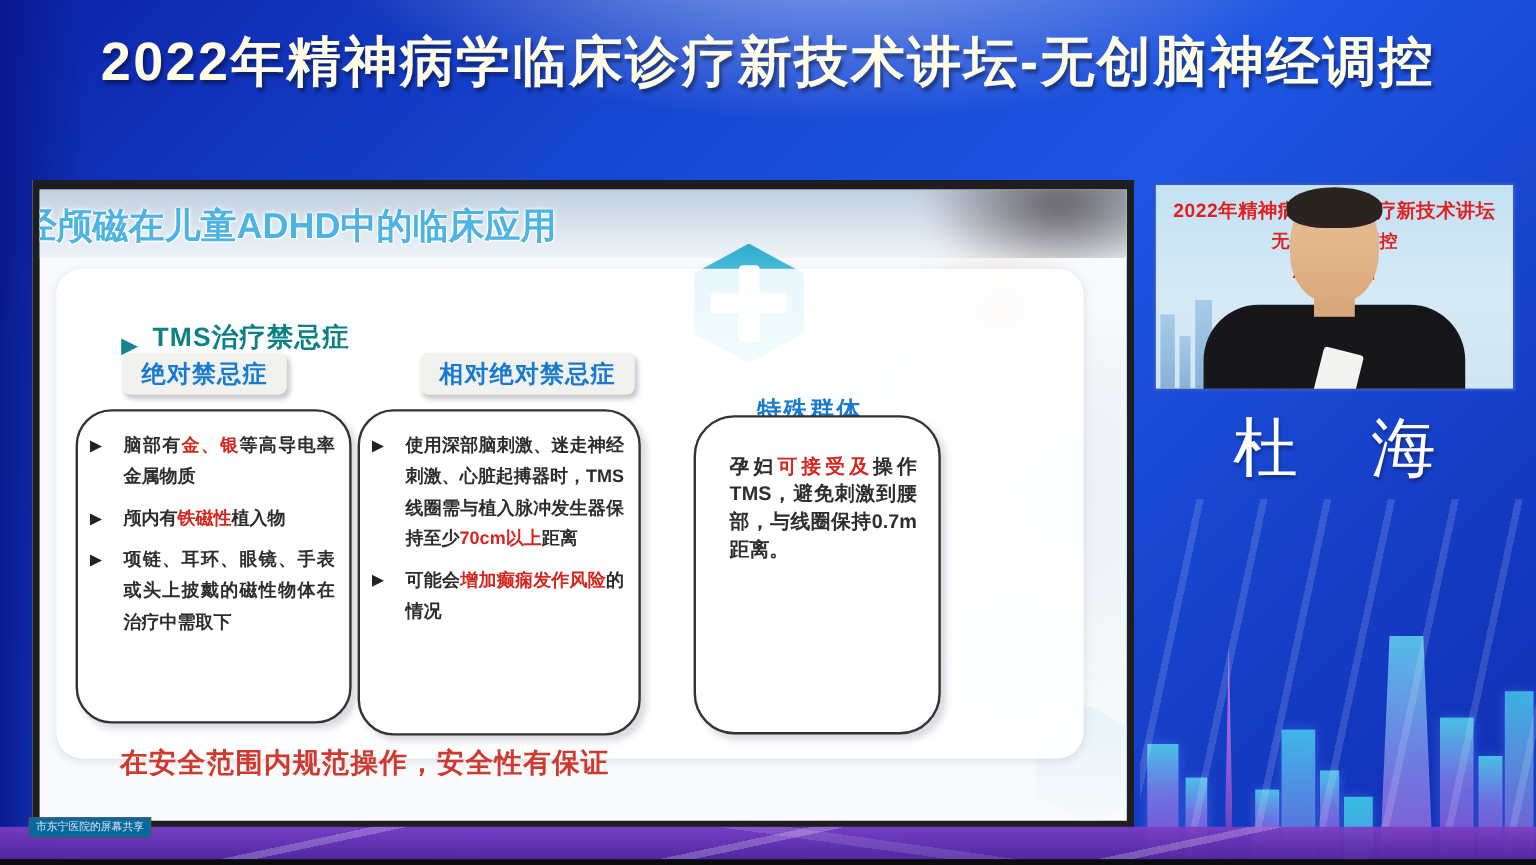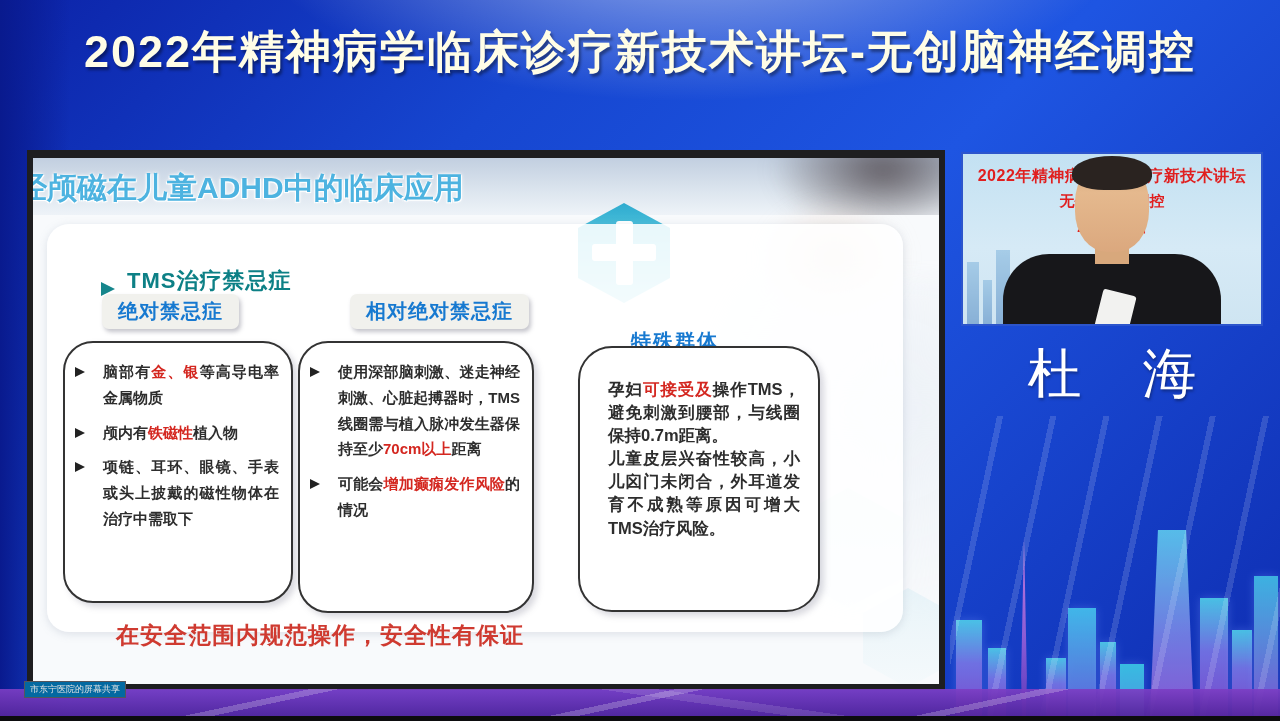--- a/index.html
+++ b/index.html
@@ -77,30 +77,30 @@
   .pill1 { left:57px; top:136px; }
   .pill2 { left:305px; top:136px; }
   .special-title { position:absolute; left:598px; top:138px; font-size:20px; font-weight:bold; color:#1779d0; letter-spacing:2px;margin-top:32px; }
 
   .cbox {
     position:absolute; background:#fff; border:2.5px solid #333;
     box-shadow:4px 4px 6px rgba(120,120,140,.28);
   }
   .box1 { left:30px;  top:183px; width:230px; height:262px; border-radius:30px; padding:16px 12px 0 10px; }
   .box2 { left:265px; top:183px; width:236px; height:272px; border-radius:30px; padding:16px 12px 0 10px; }
-  .box3 { left:545px; top:188px; width:242px; height:266px; border-radius:34px; padding:30px 18px 0 28px; }
+  .box3 { left:545px; top:188px; width:206px; height:266px; border-radius:34px; padding:30px 18px 0 28px; }
 
   .item { display:flex; gap:18px; margin-bottom:9px; }
   .item .arrow-sm { flex:none; margin-top:8px; width:0; height:0; border-top:5px solid transparent; border-bottom:5px solid transparent; border-left:10px solid #222; }
   .item .txt { flex:1; font-size:15px; font-weight:bold; color:#2d2d2d; line-height:1.72; text-align:justify; }
   .box3 .para { font-size:16.5px; font-weight:bold; color:#2d2d2d; line-height:1.4; text-align:justify; }
   .hl-red { color:#d42720; }
 
   .footer-note {
-    position:absolute; left:52px; top:462px; width:470px; text-align:center;
+    position:absolute; left:36px; top:462px; width:470px; text-align:center;
     font-size:23px; font-weight:bold; color:#cf3a30; letter-spacing:1px;
   }
 
   
   .webcam {
     position:absolute; left:961px; top:152px; width:302px; height:174px;
     background:linear-gradient(180deg,#c3e1f2 0%,#d6eaf6 55%,#cfe5f2 100%);
     border:2px solid #2c55cc; overflow:hidden;
   }
   .cam-banner { position:absolute; left:0; top:12px; width:100%; text-align:center; color:#e01f1f; font-weight:bold; }
@@ -215,21 +215,20 @@
       <span class="txt"><span>使用深部脑刺激、迷走神经刺激、心脏起搏器时，TMS线圈需与植入脉冲发生器保持至少</span><span class="hl-red">70cm以上</span><span>距离</span></span>
     </div>
     <div class="item">
       <span class="arrow-sm"></span>
       <span class="txt"><span>可能会</span><span class="hl-red">增加癫痫发作风险</span><span>的情况</span></span>
     </div>
   </div>
 
   <div class="cbox box3">
     <div class="para"><span>孕妇</span><span class="hl-red">可接受及</span><span>操作TMS，避免刺激到腰部，与线圈保持0.7m距离。</span></div>
-    <div class="para"><span>儿童皮层兴奋性较高，小儿囟门未闭合，外耳道发育不成熟等原因可增大TMS治疗风险。</span></div>
   </div>
 
   <div class="footer-note">在安全范围内规范操作，安全性有保证</div>
 </div>
 
 <div class="webcam">
   <div class="cam-banner">
     <div class="cam-line1">2022年精神病学临床诊疗新技术讲坛</div>
     <div class="cam-line2">无创脑神经调控</div>
     <div class="cam-date">2022年6月2日</div>

